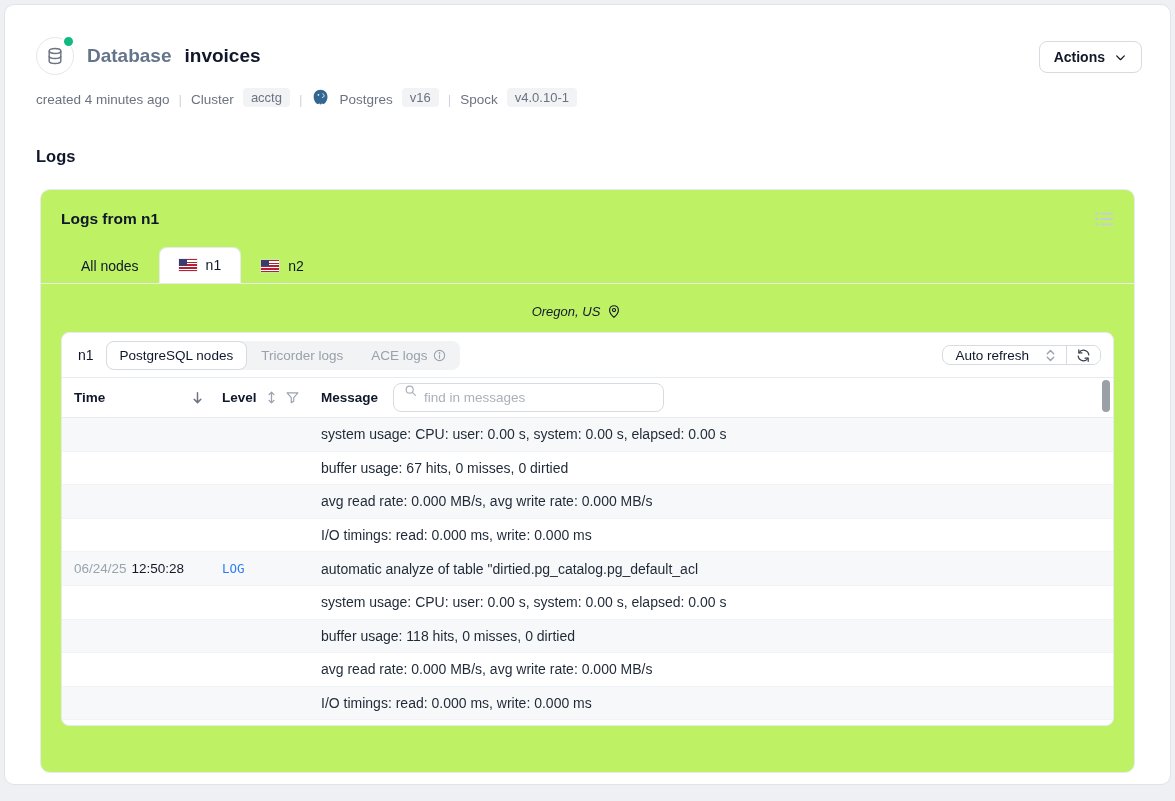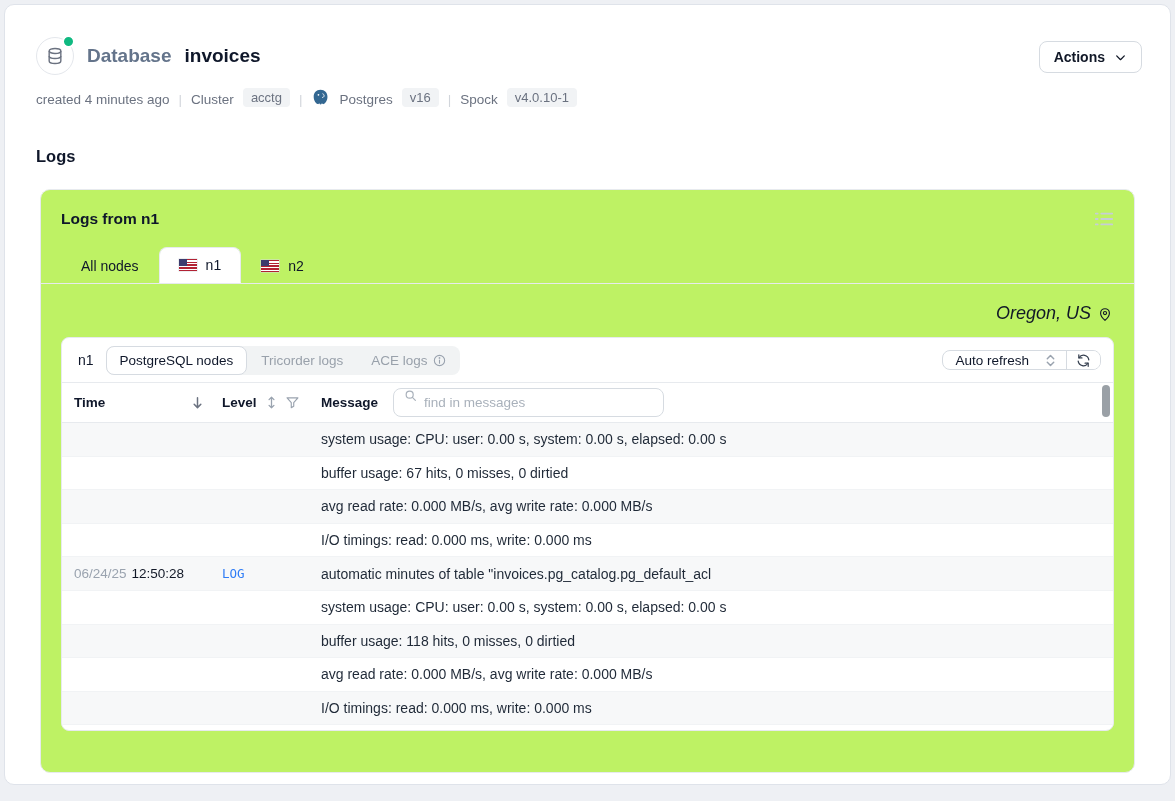--- a/index.html
+++ b/index.html
@@ -77,22 +77,22 @@
     background:#fff; border-color:#e7eaee;
     border-radius:8px 8px 0 0; border-bottom:1px solid #fff;
   }
   .flag { width:18px; height:12px; position:relative; flex:0 0 auto;
     background:repeating-linear-gradient(180deg,#b22234 0 1.35px,#ffffff 1.35px 2.72px);
     box-shadow:0 0 0 0.5px #d8dce1;
   }
   .flag::after { content:""; position:absolute; left:0; top:0; width:8px; height:6.5px; background:#3c3b6e; }
 
   .region-row {
-    display:flex; justify-content:flex-end; align-items:center; gap:6px;
-    padding:19px 21px 0 0; font-size:18px; font-style:italic; color:#111827;
+    display:flex; justify-content:center; align-items:center; gap:6px;
+    padding:19px 21px 0 0; font-size:13px; font-style:italic; color:#111827;
   }
   .region-row svg { width:16px; height:16px; }
 
   
   .log-panel {
     margin:13px 20px 0 20px; height:394px;
     border:1px solid #e7eaee; border-radius:8px; background:#fff;
     position:relative; overflow:hidden;
   }
   .panel-toolbar {
@@ -340,21 +340,21 @@
             </div>
             <div class="cell-level"></div>
             <div class="cell-msg">I/O timings: read: 0.000 ms, write: 0.000 ms</div>
           </div>
           <div class="trow striped">
             <div class="cell-time">
               <span class="date">06/24/25</span>
               <span class="time">12:50:28</span>
             </div>
             <div class="cell-level">LOG</div>
-            <div class="cell-msg">automatic minutes of table "invoices.pg_catalog.pg_default_acl</div>
+            <div class="cell-msg">automatic analyze of table "dirtied.pg_catalog.pg_default_acl</div>
           </div>
           <div class="trow">
             <div class="cell-time">
               <span class="date"></span>
               <span class="time"></span>
             </div>
             <div class="cell-level"></div>
             <div class="cell-msg">system usage: CPU: user: 0.00 s, system: 0.00 s, elapsed: 0.00 s</div>
           </div>
           <div class="trow striped">

